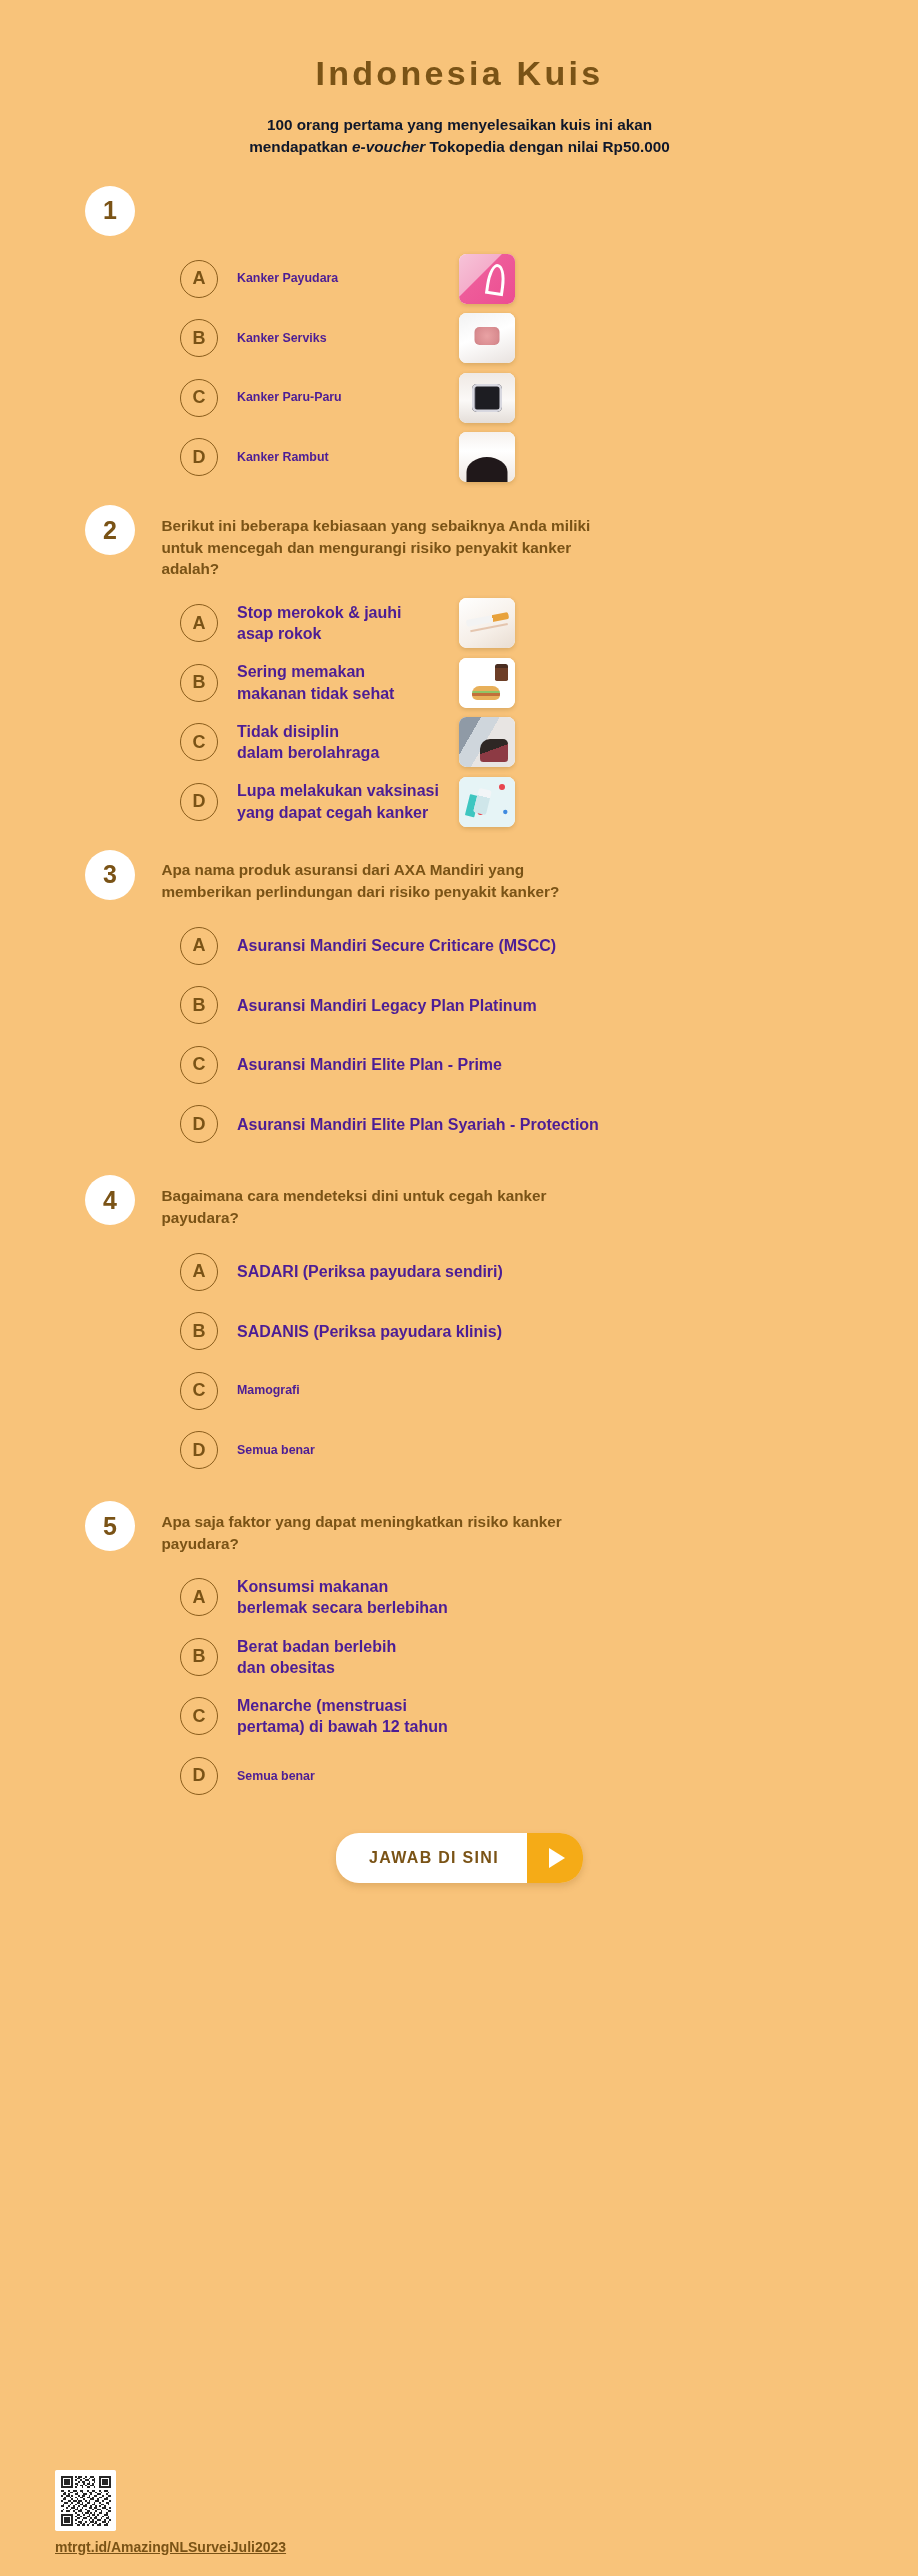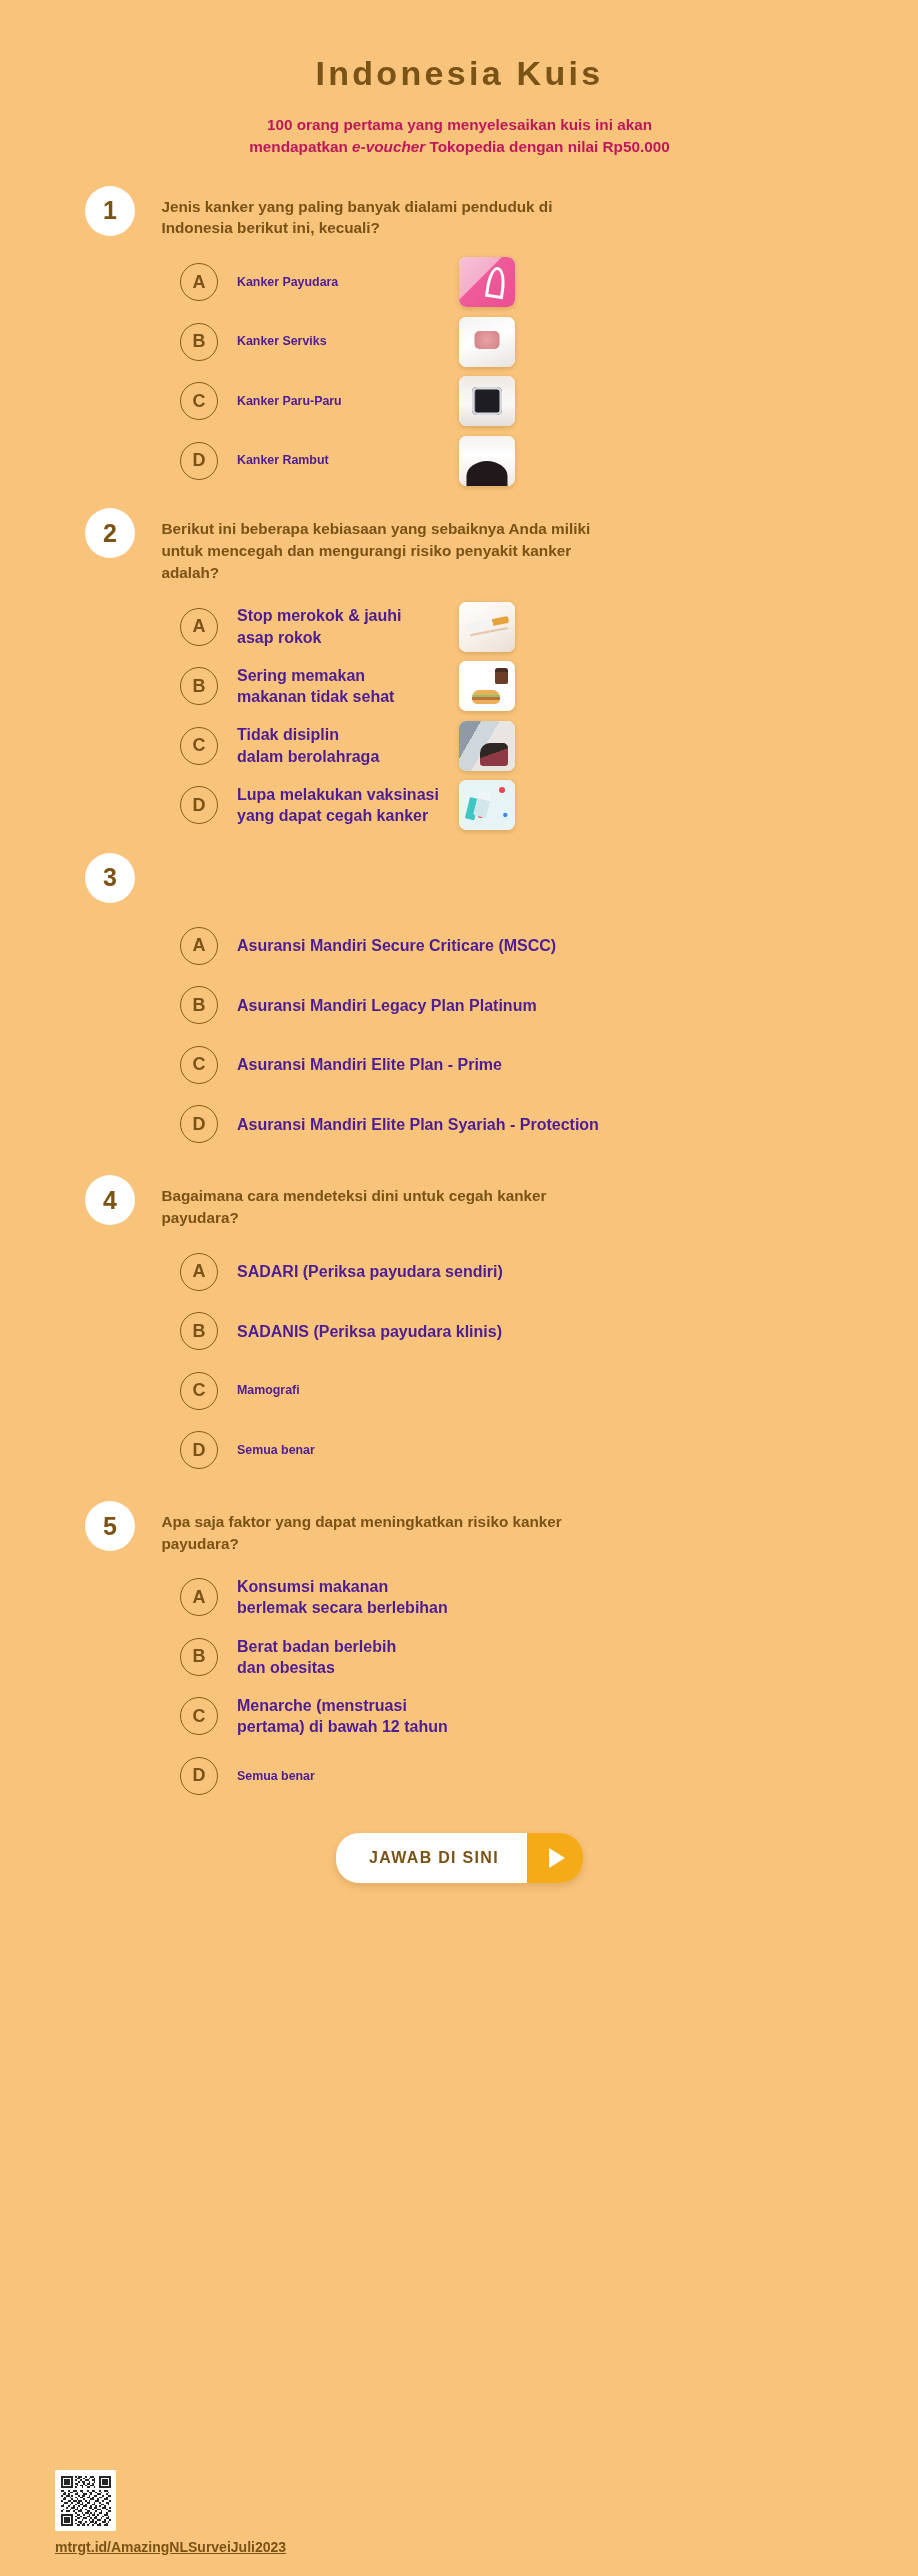--- a/index.html
+++ b/index.html
@@ -15,21 +15,21 @@
 
   
   .header{ padding-top:55px; text-align:center; }
   .title{
     font-size:34px; font-weight:bold; letter-spacing:3.3px;
     color:#7a5316; line-height:1.1;
   }
   .subtitle{
     margin-top:21.5px;
     font-size:15.3px; font-weight:bold; line-height:1.42;
-    color:#be185d;
+    color:#0f172a;
   }
   .subtitle .ital{ font-style:italic; }
 
   
   .quiz{ position:relative; margin-top:35px; }
   .q-block{ position:relative; padding-left:85px; }
   .q-head{ display:flex; align-items:flex-start; }
   .q-num{
     width:50px; height:50px; border-radius:50%;
     background:#ffffff; flex:0 0 50px;
@@ -178,21 +178,20 @@
     <div class="subtitle">
       <div>100 orang pertama yang menyelesaikan kuis ini akan</div>
       <div><span>mendapatkan </span><span class="ital">e-voucher</span><span> Tokopedia dengan nilai Rp50.000</span></div>
     </div>
   </div>
 
   <div class="quiz" id="quiz-root">
       <div class="q-block" style="margin-bottom: 33px;">
         <div class="q-head">
           <div class="q-num">1</div>
-          <div class="q-text">Jenis kanker yang paling banyak dialami penduduk di Indonesia berikut ini, kecuali?</div>
         </div>
         <div class="options">
           <div class="opt">
             <div class="opt-letter">A</div>
             <div class="opt-label">Kanker Payudara</div>
             <div class="thumb">
               <div class="inner art-pink"></div>
             </div>
           </div>
           <div class="opt">
@@ -254,20 +253,21 @@
 yang dapat cegah kanker</div>
             <div class="thumb">
               <div class="inner art-vax"></div>
             </div>
           </div>
         </div>
       </div>
       <div class="q-block" style="margin-bottom: 36px;">
         <div class="q-head">
           <div class="q-num">3</div>
+          <div class="q-text">Apa nama produk asuransi dari AXA Mandiri yang memberikan perlindungan dari risiko penyakit kanker?</div>
         </div>
         <div class="options">
           <div class="opt long">
             <div class="opt-letter">A</div>
             <div class="opt-label">Asuransi Mandiri Secure Criticare (MSCC)</div>
           </div>
           <div class="opt long">
             <div class="opt-letter">B</div>
             <div class="opt-label">Asuransi Mandiri Legacy Plan Platinum</div>
           </div>

